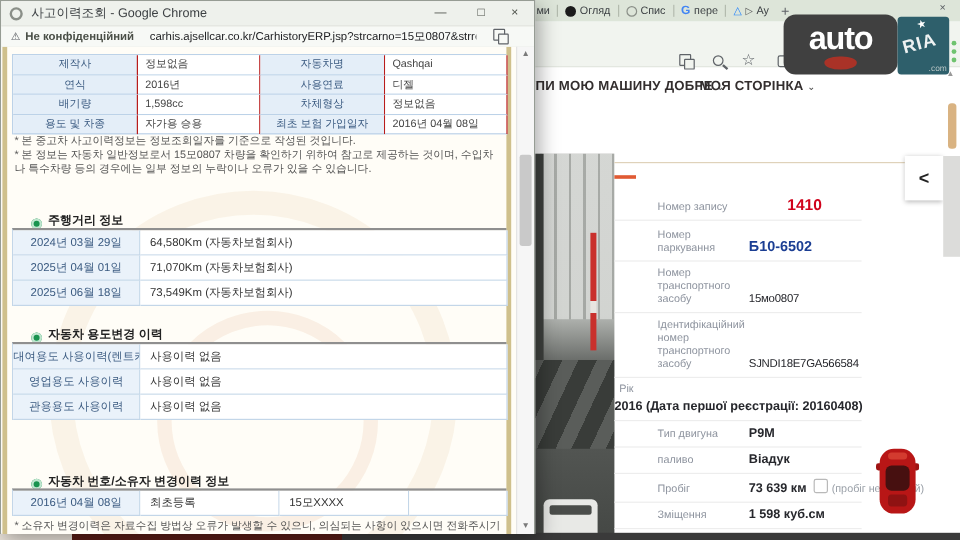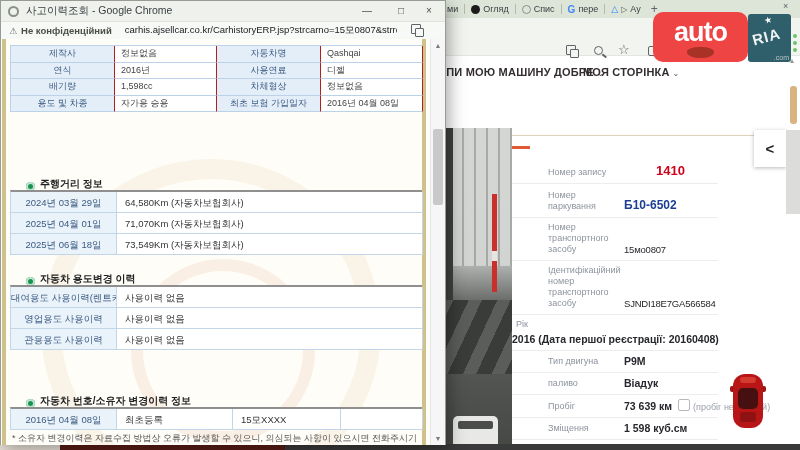--- a/index.html
+++ b/index.html
@@ -21,21 +21,21 @@
 
   .bgtoolbar{position:absolute;left:0;top:18px;width:800px;height:37px;background:#f1f4ef;border-bottom:1px solid #e3e7e0;}
   .lens{position:absolute;left:594px;top:28px;width:9px;height:9px;border:1.5px solid #5f6368;border-radius:50%;box-sizing:border-box;}
   .lens:after{content:"";position:absolute;left:7px;top:8px;width:5px;height:1.5px;background:#5f6368;transform:rotate(40deg);}
   .star-glyph{position:absolute;left:618px;top:24px;font-size:13px;color:#5f6368;}
   .puzzle{position:absolute;left:648px;top:28px;width:10px;height:10px;border:1.5px solid #5f6368;border-radius:2px;box-sizing:border-box;}
   .tr2{position:absolute;left:566px;top:27px;width:12px;height:12px;}
   .tr2:before{content:"";position:absolute;left:0;top:0;width:8px;height:8px;border:1.2px solid #5f6368;border-radius:1px;background:#f1f4ef;}
   .tr2:after{content:"";position:absolute;left:4px;top:4px;width:7px;height:7px;border:1.2px solid #5f6368;border-radius:1px;background:#f1f4ef;}
 
-  .logo-auto{position:absolute;left:653px;top:12px;width:95px;height:50px;background:#ef4444;border-radius:10px;}
+  .logo-auto{position:absolute;left:653px;top:12px;width:95px;height:50px;background:#404040;border-radius:10px;}
   .logo-auto .txt{display:block;text-align:center;color:#fff;font-weight:bold;font-size:27px;line-height:40px;letter-spacing:-1px;}
   .logo-glyph{position:absolute;left:34px;top:35px;width:27px;height:11px;background:#a93227;border-radius:45% 45% 50% 50%;}
   .logo-ria{position:absolute;left:748px;top:14px;width:43px;height:48px;background:#2e5f6b;border-radius:3px;overflow:hidden;}
   .logo-ria .ria{position:absolute;left:4px;top:14px;color:#eef2f2;font-weight:bold;font-size:15px;transform:rotate(-15deg);letter-spacing:1px;}
   .logo-ria .star{position:absolute;left:16px;top:1px;color:#fff;font-size:9px;transform:rotate(-15deg);}
   .logo-ria .com{position:absolute;right:2px;bottom:1px;color:#b9c6c6;font-size:7px;}
   .gdot{position:absolute;left:793px;width:4px;height:4px;border-radius:50%;background:#6fc36f;}
 
   .navitem{position:absolute;top:66px;font-size:11px;font-weight:bold;color:#332e2e;letter-spacing:.2px;white-space:nowrap;}
   .navitem .chev{font-size:8px;color:#555;margin-left:3px;font-weight:normal;}
@@ -313,20 +313,24 @@
           </div>
 
           <div class="igrow">
             <span class="icell ilab">용도 및 차종</span>
             <span class="icell ival">자가용 승용</span>
             <span class="icell ilab">최초 보험 가입일자</span>
             <span class="icell ival">2016년 04월 08일</span>
           </div>
         </div>
 
+      <div class="knote n1">
+        <div>* 본 중고차 사고이력정보는 정보조회일자를 기준으로 작성된 것입니다.</div>
+        <div>* 본 정보는 자동차 일반정보로서 15모0807 차량을 확인하기 위하여 참고로 제공하는 것이며, 수입차나 특수차량 등의 경우에는 일부 정보의 누락이나 오류가 있을 수 있습니다.</div>
+      </div>
 
       <div class="sechdr h1">
         <span class="gicon"></span>
         <span class="sectitle">주행거리 정보</span>
       </div>
       <div class="two-grid t1">
 
           <div class="igrow">
             <span class="tcell tdate">2024년 03월 29일</span>
             <span class="tcell tval">64,580Km (자동차보험회사)</span>

